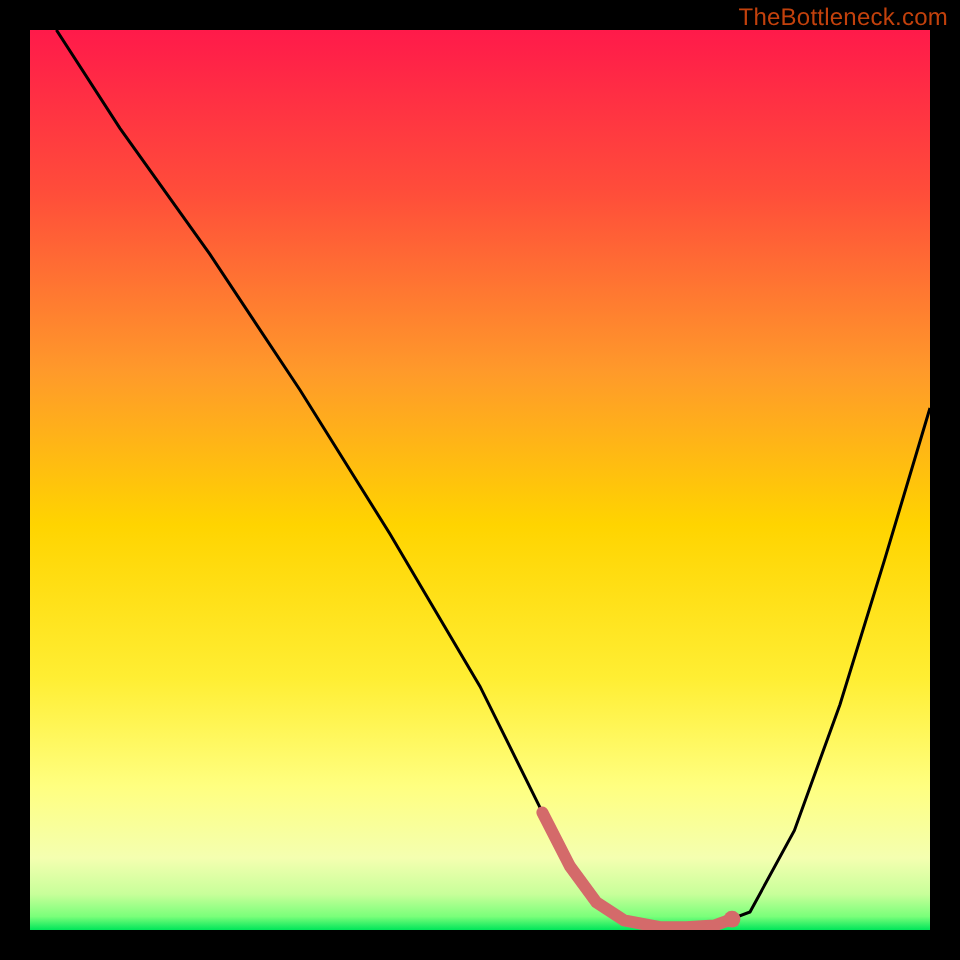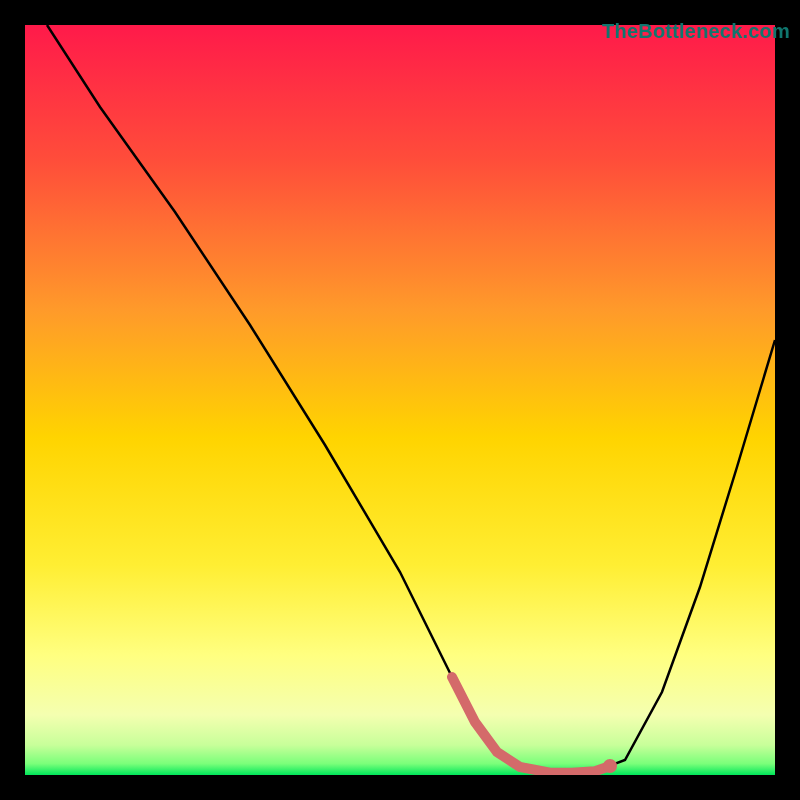--- a/index.html
+++ b/index.html
@@ -21,25 +21,25 @@
   }
   .gradient {
     position: absolute;
     left: 0;
     top: 0;
     width: 750px;
     height: 750px;
   }
   .watermark {
     position: absolute;
-    top: 20px;
+    top: 4px;
     right: 10px;
-    color: #0f766e;
+    color: #c2410c;
     font-size: 20px;
-    font-weight: 700;
+    font-weight: 400;
     letter-spacing: 0.2px;
     z-index: 10;
   }
   svg.curve {
     position: absolute;
     left: 0;
     top: 0;
     width: 750px;
     height: 750px;
     z-index: 5;

